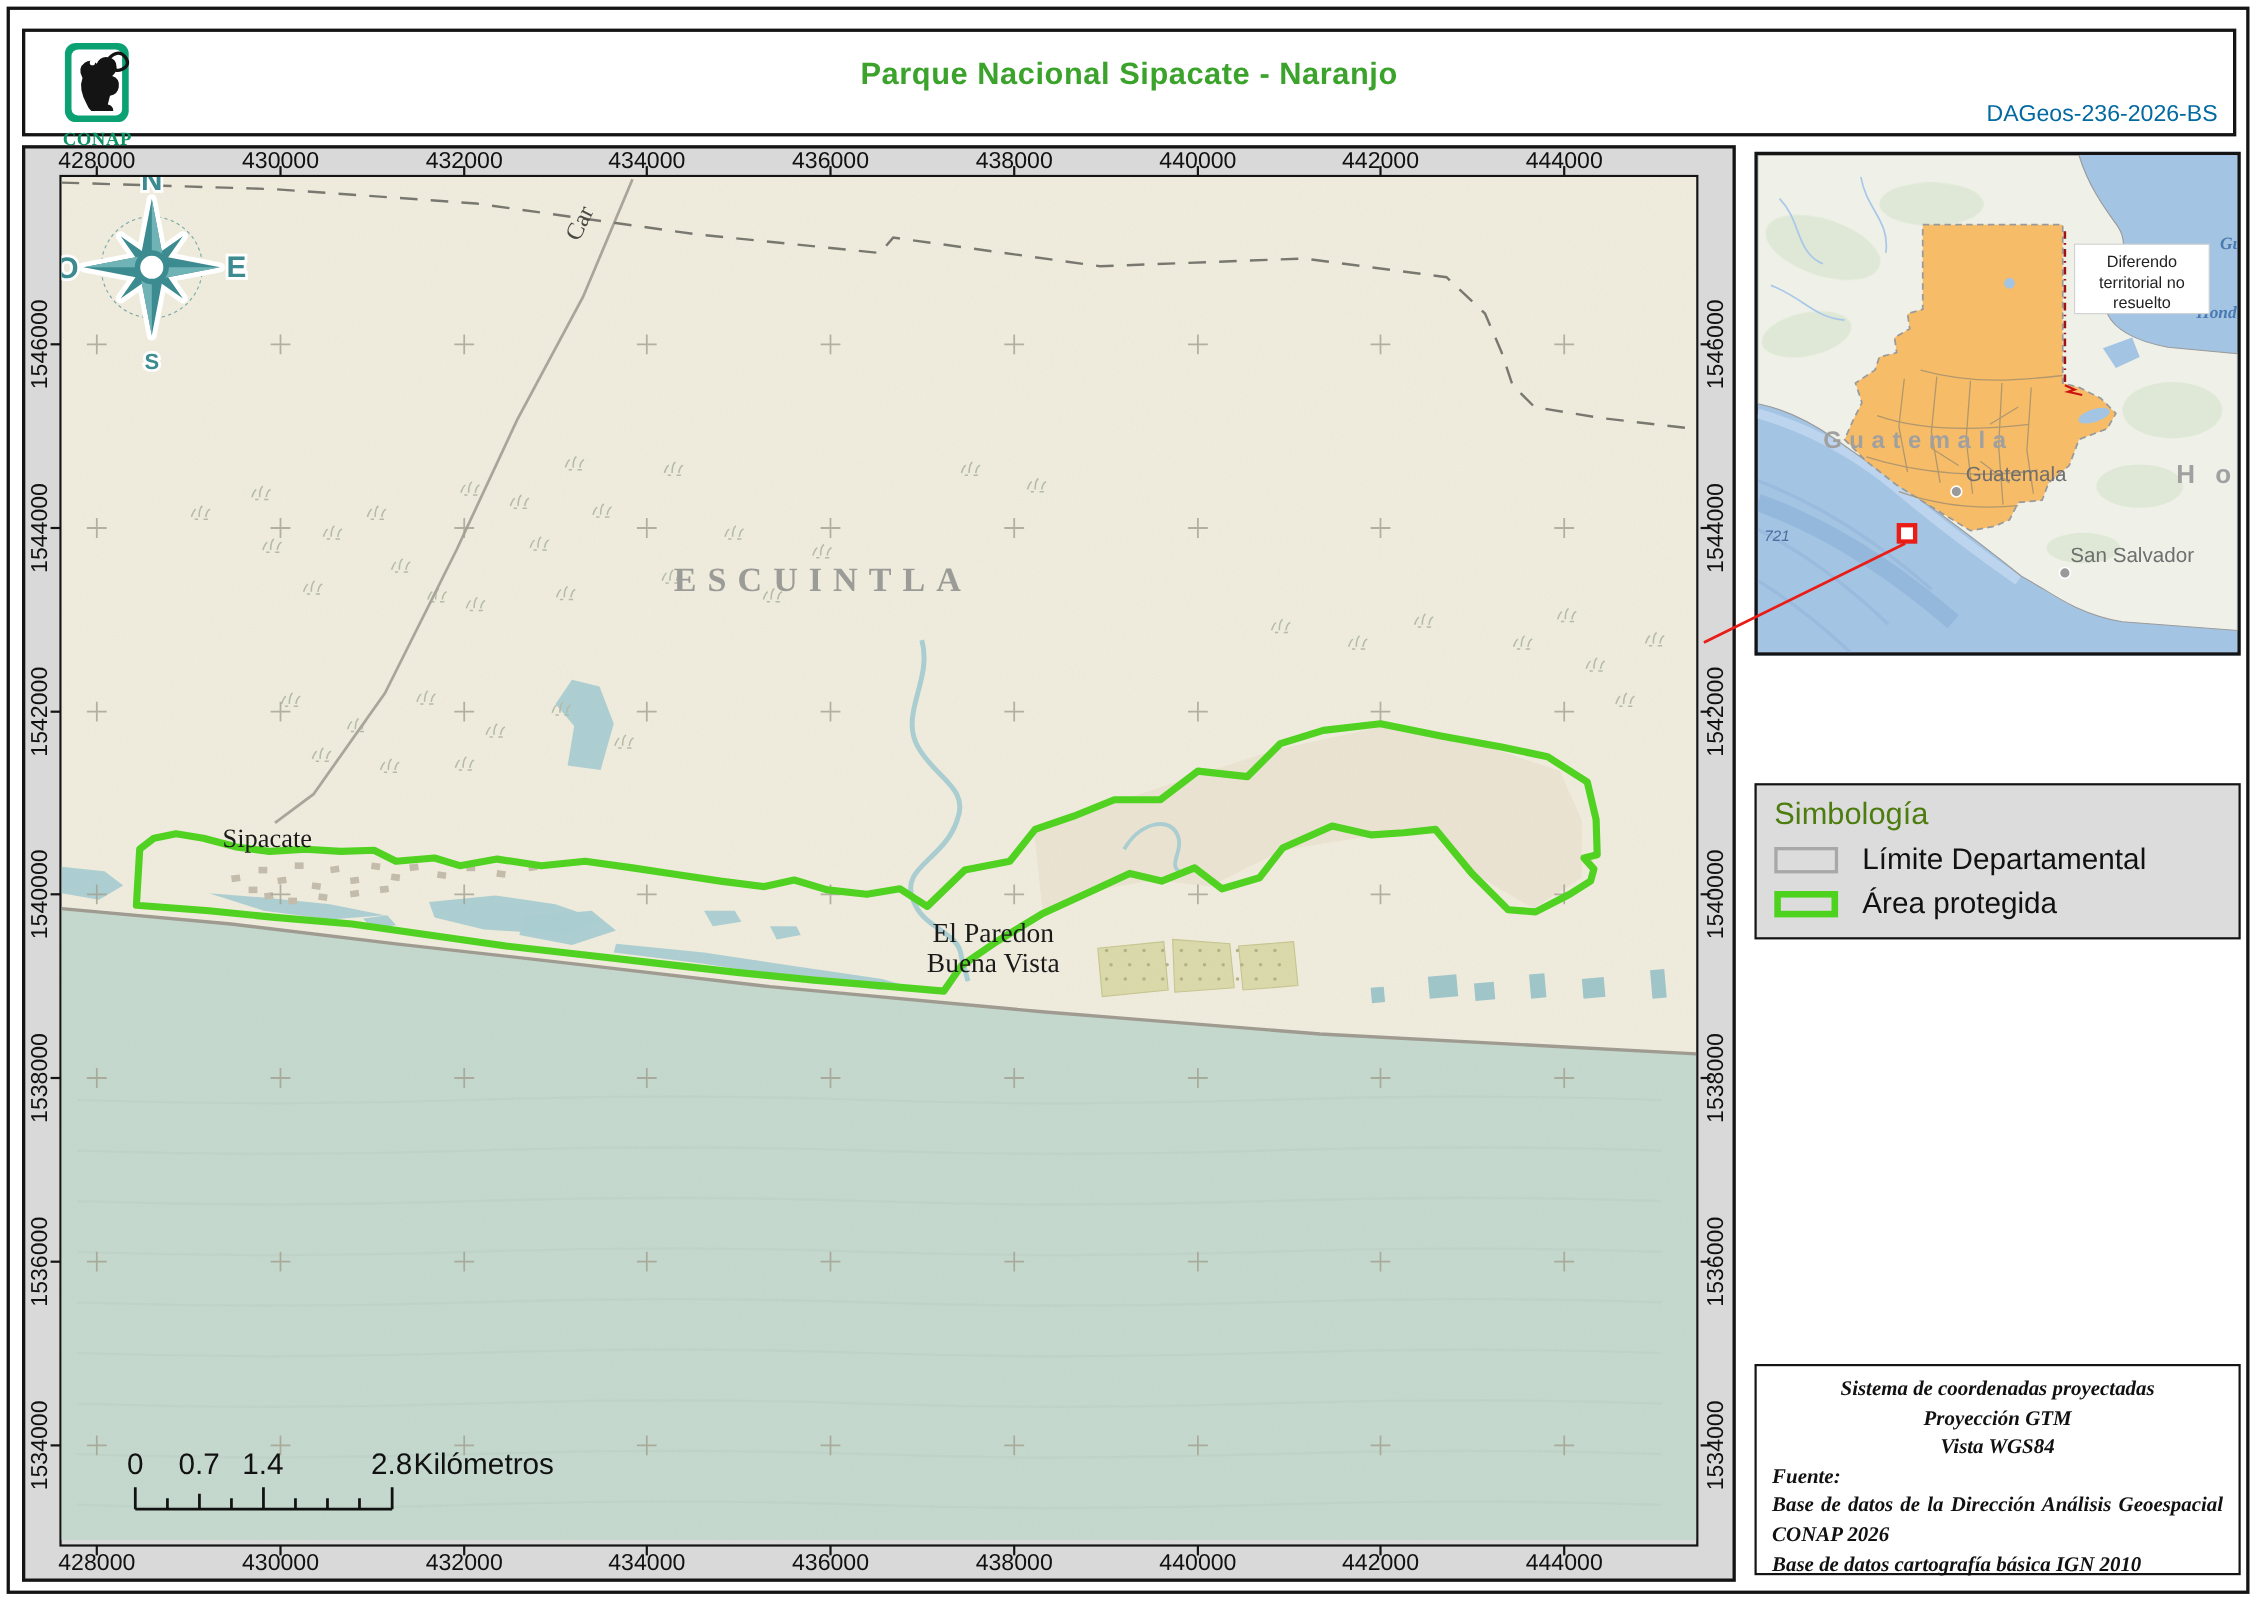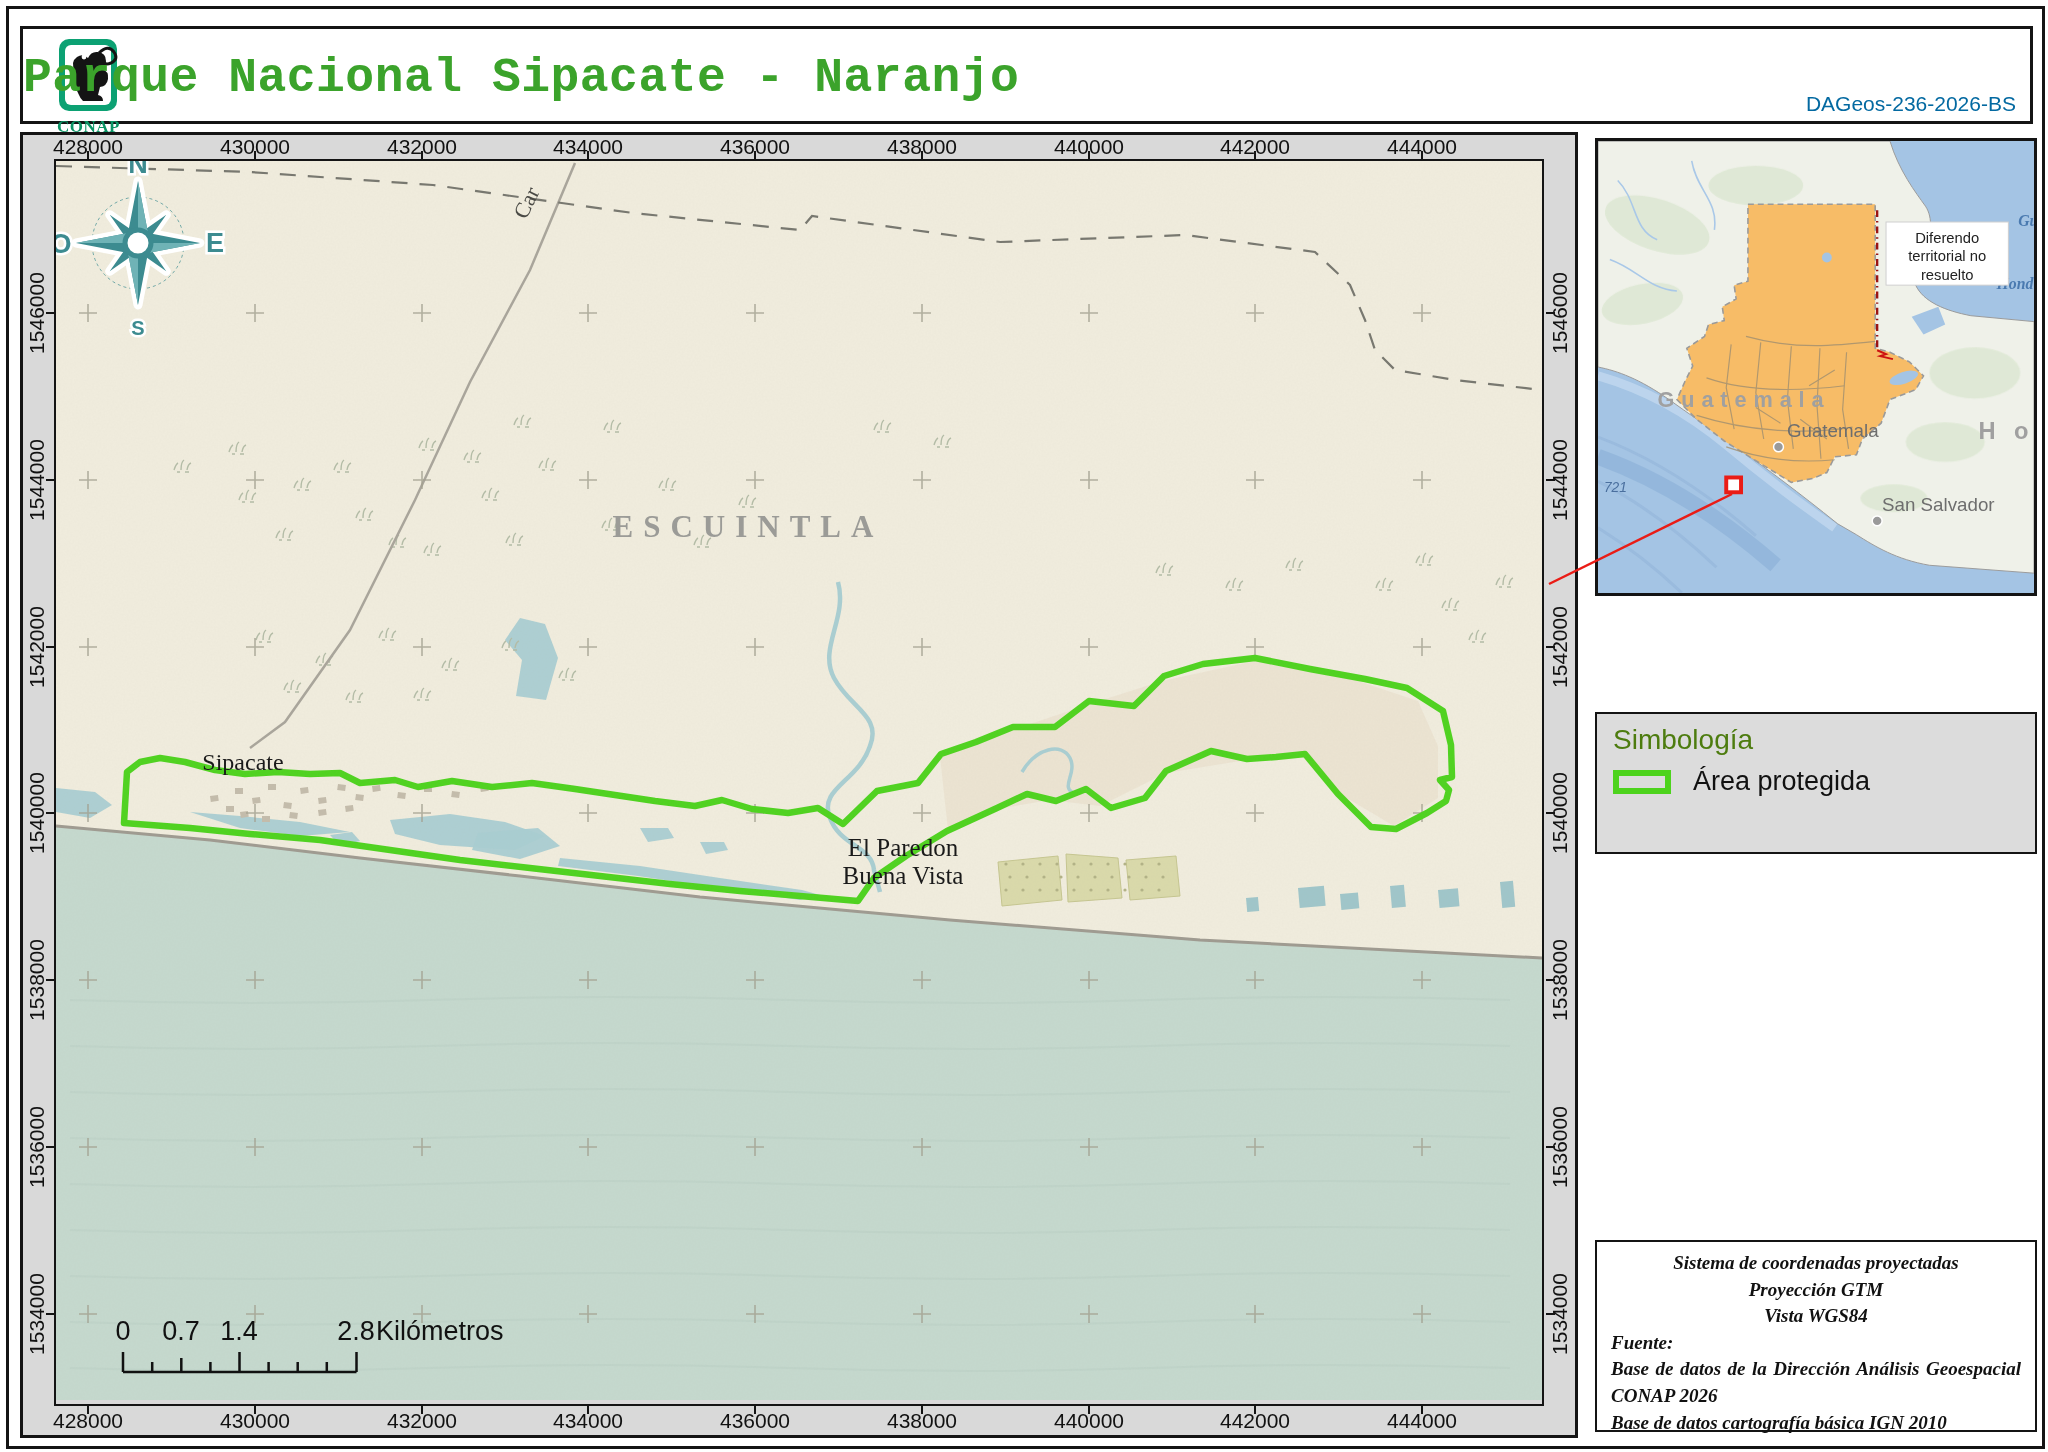--- a/index.html
+++ b/index.html
@@ -1,21 +1,21 @@
 <!DOCTYPE html>
 <html><head>
 <meta charset="utf-8">
 <style>
   html,body{margin:0;padding:0;background:#fff;}
   .page{position:relative;width:2048px;height:1452px;background:#fff;overflow:hidden;
         font-family:"Liberation Sans",sans-serif;}
   .page-border{position:absolute;left:6px;top:6px;width:2033px;height:1437px;border:3px solid #141414;}
   
   .header{position:absolute;left:20px;top:26px;width:2013px;height:98px;border:3px solid #141414;background:#fff;box-sizing:border-box;}
-  .title{position:absolute;left:0;right:0;top:22px;text-align:left;font-size:48px;font-weight:700;color:#3ba32b;letter-spacing:.5px;font-family:Liberation Mono, monospace;}
+  .title{position:absolute;left:0;right:0;top:22px;text-align:center;font-size:28px;font-weight:700;color:#3ba32b;letter-spacing:.5px;}
   .docid{position:absolute;right:14px;bottom:5px;font-size:21px;color:#0369a1;}
   .logo{position:absolute;left:34px;top:4px;width:110px;height:90px;}
   .logo-text{position:absolute;left:0;top:84px;width:62px;text-align:center;font-family:"Liberation Serif",serif;font-weight:700;font-size:17px;color:#0c9465;letter-spacing:.5px;}
   
   .map-frame{position:absolute;left:20px;top:132px;width:1558px;height:1306px;border:3px solid #141414;background:#d9d9d9;box-sizing:border-box;}
   .map-inner{position:absolute;left:54px;top:159px;width:1486px;height:1243px;border:2px solid #141414;}
   .map-inner svg{display:block;}
   .axis-label{position:absolute;font-size:21px;color:#111;transform:translate(-50%,-50%);white-space:nowrap;}
   .axis-label.v{transform:translate(-50%,-50%) rotate(-90deg);}
   .tick{position:absolute;background:#141414;}
@@ -372,20 +372,24 @@
         <text x="354" y="103" text-anchor="middle" font-size="15" fill="#222">Diferendo</text>
         <text x="354" y="122" text-anchor="middle" font-size="15" fill="#222">territorial no</text>
         <text x="354" y="141" text-anchor="middle" font-size="15" fill="#222">resuelto</text>
       </g>
     </svg>
   </div>
 
   <div class="legend">
     <div class="legend-title">Simbología</div>
     <div class="legend-row">
+      <span class="swatch dept"></span>
+      <span class="legend-label">Límite Departamental</span>
+    </div>
+    <div class="legend-row">
       <span class="swatch park"></span>
       <span class="legend-label">Área protegida</span>
     </div>
   </div>
 
   <div class="credits">
     <div class="c">Sistema de coordenadas proyectadas</div>
     <div class="c">Proyección GTM</div>
     <div class="c">Vista WGS84</div>
     <div>Fuente:</div>

